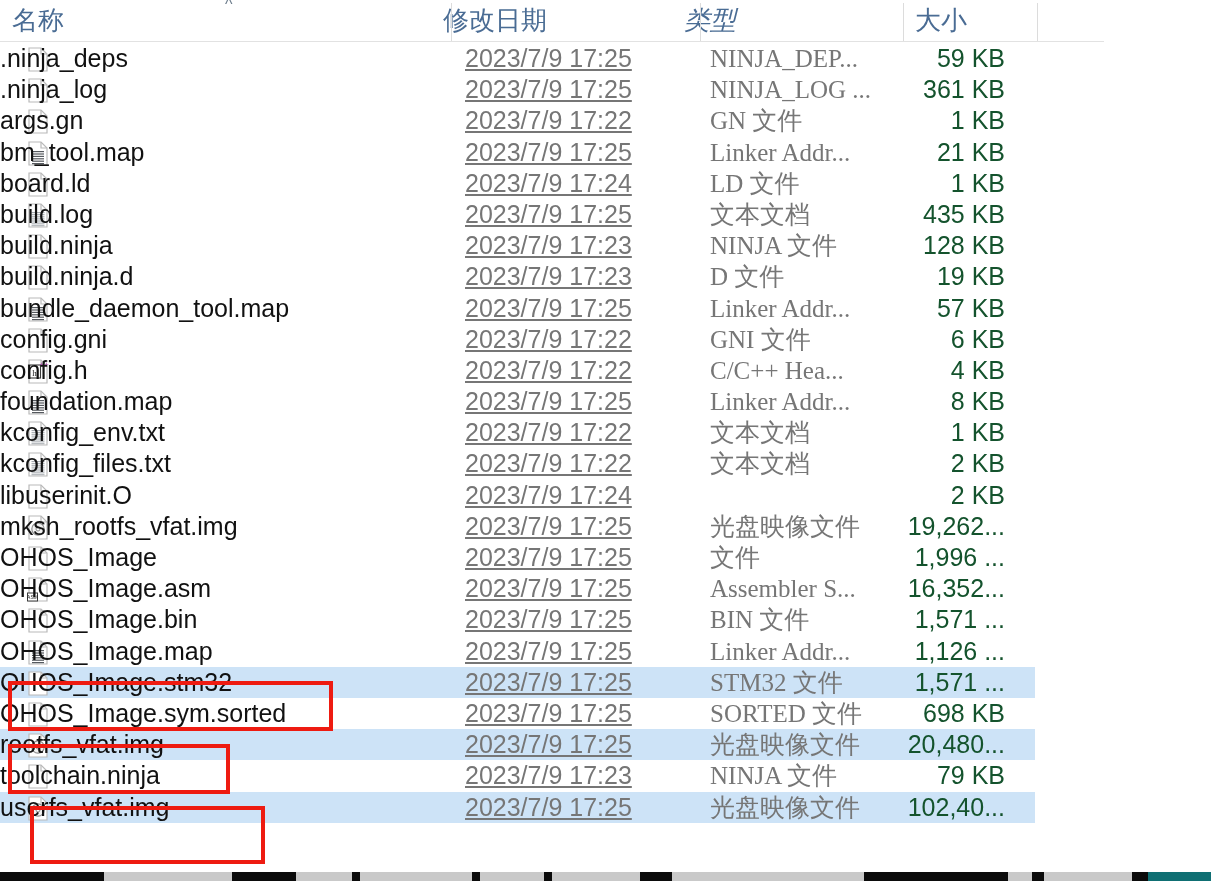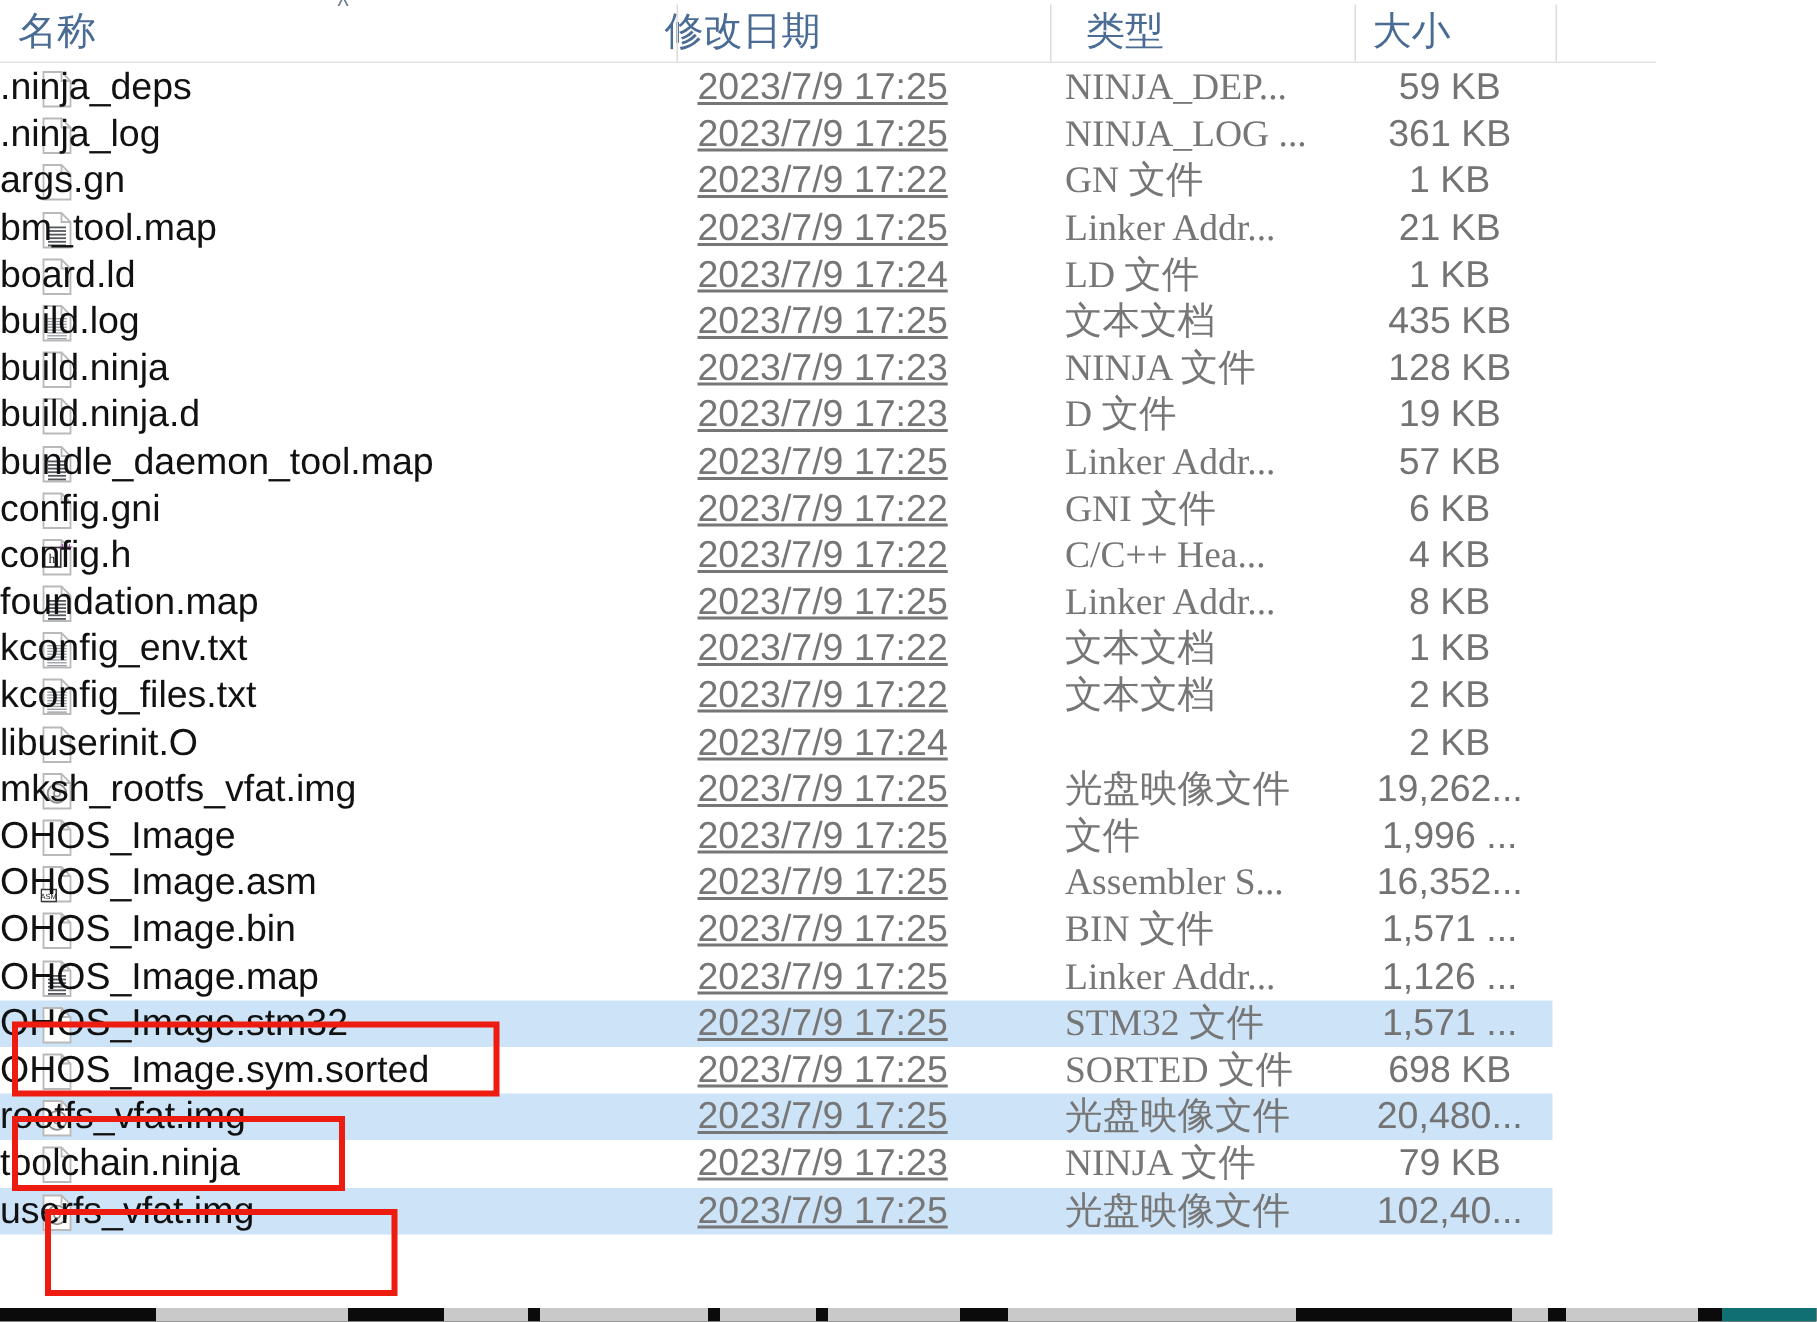--- a/index.html
+++ b/index.html
@@ -58,21 +58,21 @@
     left: 225px;
     top: -2px;
     font-size: 16px;
     color: #6c7c8c;
     line-height: 14px;
   }
 
   
   .c-name { left: 0;    width: 451px; }
   .c-date { left: 431px; width: 249px; }
-  .c-type { left: 712px; width: 203px; }
+  .c-type { left: 672px; width: 203px; font-style: italic; }
   .c-size { left: 903px; width: 135px; }
 
   .sep1 { left: 451px; }
   .sep2 { left: 700px; }
   .sep3 { left: 903px; }
   .sep4 { left: 1037px; }
 
   
   #rows {
     position: absolute;
@@ -110,25 +110,25 @@
     text-decoration: underline;
   }
   .cell-type {
     left: 700px;
     width: 200px;
     padding-left: 10px;
     color: #767676;
     font-family: Liberation Serif, serif;
   }
   .cell-size {
-    left: 904px;
+    left: 880px;
     width: 135px;
     padding-right: 10px;
-    text-align: center;
-    color: #737373;
+    text-align: right;
+    color: #14532d;
   }
 
   
   .ficon {
     position: absolute;
     left: 27px;
     top: 4px;
     width: 22px;
     height: 25px;
   }

